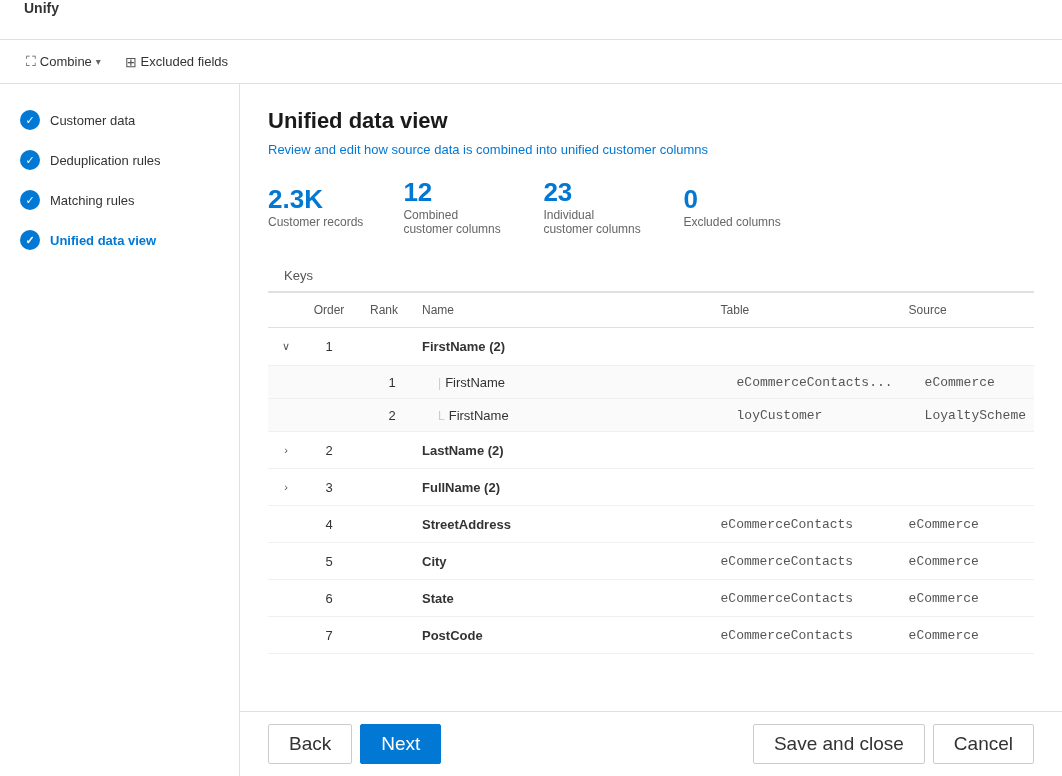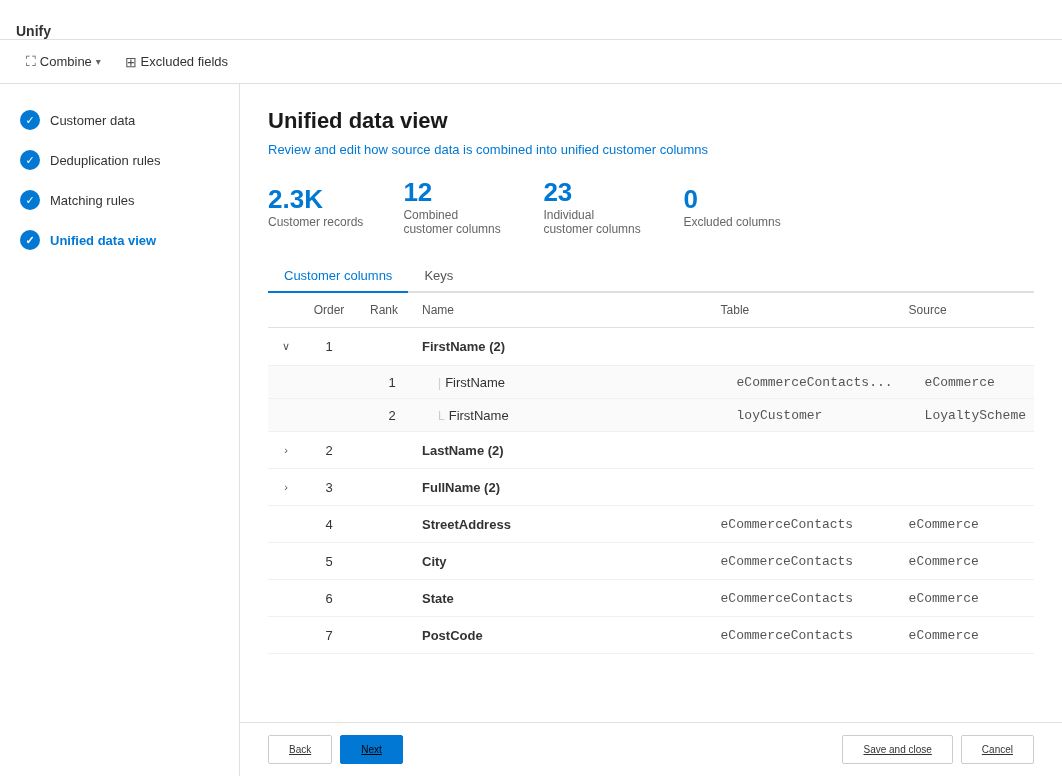--- a/index.html
+++ b/index.html
@@ -3,22 +3,22 @@
   <meta charset="utf-8">
   <style>
     * { box-sizing: border-box; margin: 0; padding: 0; }
     body { font-family: 'Segoe UI', sans-serif; font-size: 13px; color: #333; background: #f5f5f5; height: 776px; overflow: hidden; display: flex; flex-direction: column; }
 
     .top-bar {
       height: 40px;
       background: #fff;
       border-bottom: 1px solid #e0e0e0;
       display: flex;
-      align-items: flex-end;
-      padding: 0 16px;
+      align-items: flex-start;
+      padding: 0 24px;
       flex-shrink: 0;
     }
     .top-bar-title {
       font-size: 14px;
       font-weight: 600;
       color: #333;
     }
 
     .nav-bar {
       height: 44px;
@@ -228,35 +228,34 @@
       padding: 12px 28px;
       background: #fff;
       border-top: 1px solid #e0e0e0;
       flex-shrink: 0;
     }
     .footer-left { display: flex; gap: 8px; }
     .footer-right { display: flex; gap: 8px; }
 
     .btn {
       padding: 8px 20px;
-      font-size: 10px;
+      font-size: 19px;
       border-radius: 2px;
       cursor: pointer;
       font-family: inherit;
-      text-decoration: underline;
     }
     .btn-outline {
       background: #fff;
       border: 1px solid #ccc;
       color: #333;
     }
     .btn-primary {
       background: #0078d4;
       border: 1px solid #0078d4;
-      color: #000000;
+      color: #ffffff;
     }
 
     .col-order { width: 50px; text-align: center; }
     .col-rank { width: 60px; text-align: center; }
     .col-name { width: auto; }
     .col-table { width: 160px; }
     .col-source { width: 120px; }
     .col-chevron { width: 36px; }
 
     td.center { text-align: center; }
@@ -326,21 +325,20 @@
           <span class="stat-value">23</span>
           <span class="stat-label">Individual customer columns</span>
         </div>
         <div class="stat-item">
           <span class="stat-value">0</span>
           <span class="stat-label">Excluded columns</span>
         </div>
       </div>
 
       <div class="tabs-row">
-        <div class="tab active">Customer columns</div>
         <div class="tab">Keys</div>
       </div>
 
       <div class="table-container">
         <table>
           <thead>
             <tr>
               <th class="col-chevron"></th>
               <th class="col-order">Order</th>
               <th class="col-rank">Rank</th>

